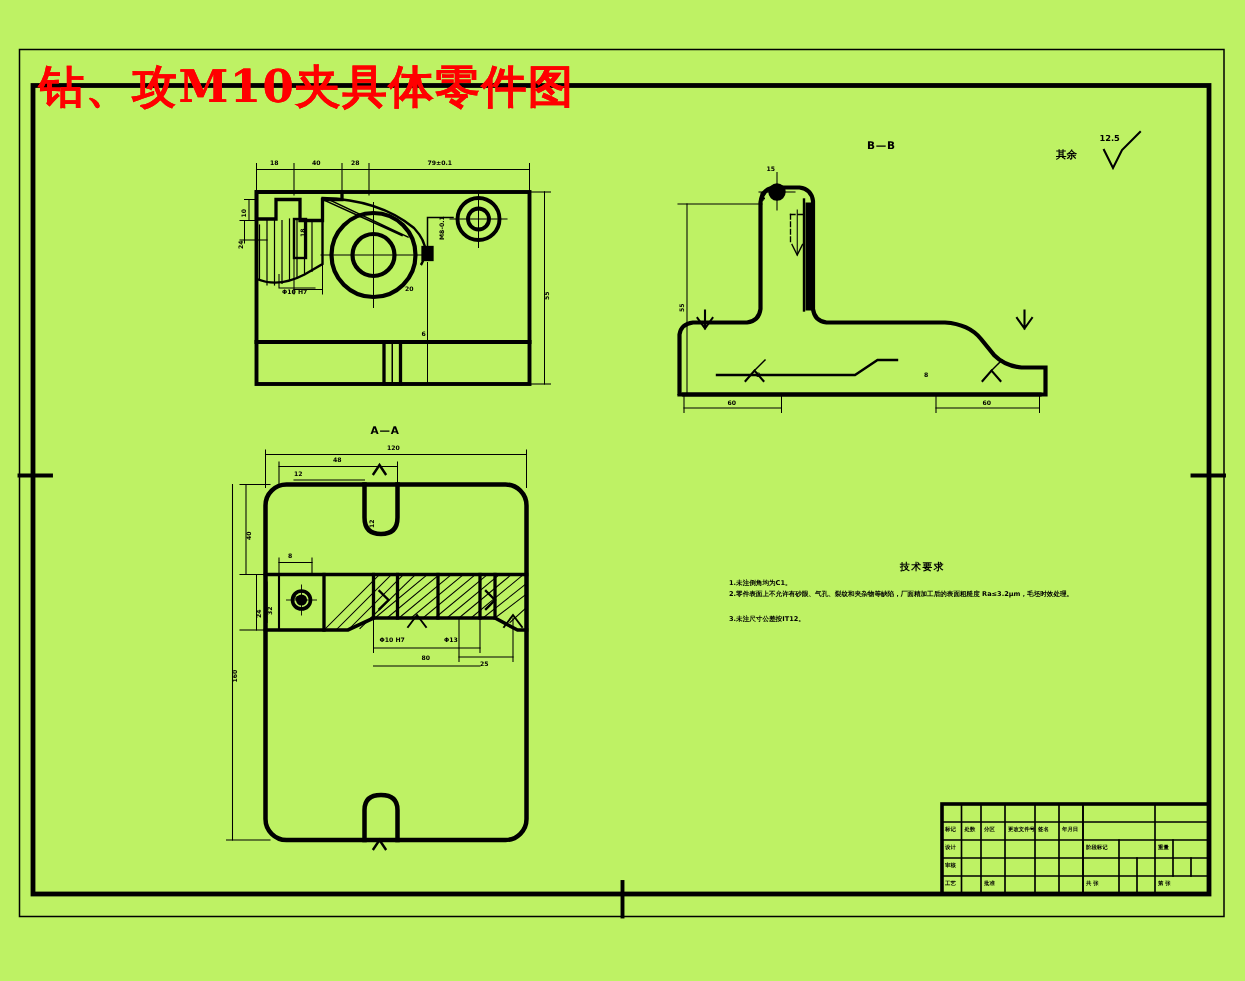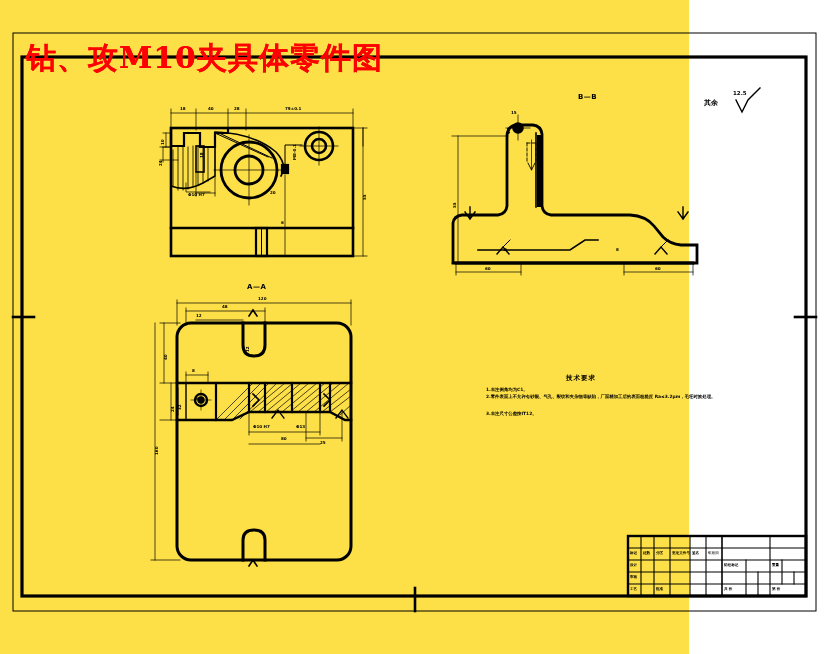--- a/index.html
+++ b/index.html
@@ -1,28 +1,28 @@
 <!DOCTYPE html>
 <html><head>
 <meta charset="utf-8">
 <title>CAD Drawing</title>
 <style>
   html,body{margin:0;padding:0;background:#ffffff;}
   body{width:830px;height:654px;overflow:hidden;
        font-family:"DejaVu Sans","Liberation Sans",sans-serif;}
-  #stage{position:relative;width:674px;height:654px;background:#fde047;padding-left:15px;}
+  #stage{position:relative;width:830px;height:654px;background:#bef264;}
   svg.layer{position:absolute;left:0;top:0;width:830px;height:654px;}
   .ttl{position:absolute;left:26px;top:38px;font-family:"DejaVu Serif","Liberation Serif",serif;
        font-size:30px;font-weight:700;color:#ff0000;letter-spacing:1px;white-space:nowrap;
        text-shadow:0 0 0 #f00;}
   .lbl{position:absolute;font-family:"DejaVu Sans","Liberation Sans",sans-serif;
        color:#000;white-space:nowrap;}
   .dim{font-size:4.1px;font-weight:700;}
   .vlabel{font-size:7px;font-weight:700;letter-spacing:.5px;}
-  .treq-h{font-size:6.5px;font-weight:700;letter-spacing:1px;}
+  .treq-h{font-size:6.5px;font-weight:700;letter-spacing:1px;margin-left:34px;}
   .treq{font-size:4.4px;font-weight:700;line-height:7px;}
   .rot90{transform:rotate(-90deg);transform-origin:0 0;}
   .tb{font-size:3.6px;font-weight:700;}
 </style>
 </head>
 <body>
 
 <div id="stage">
 
   <svg class="layer" viewBox="0 0 830 654">

